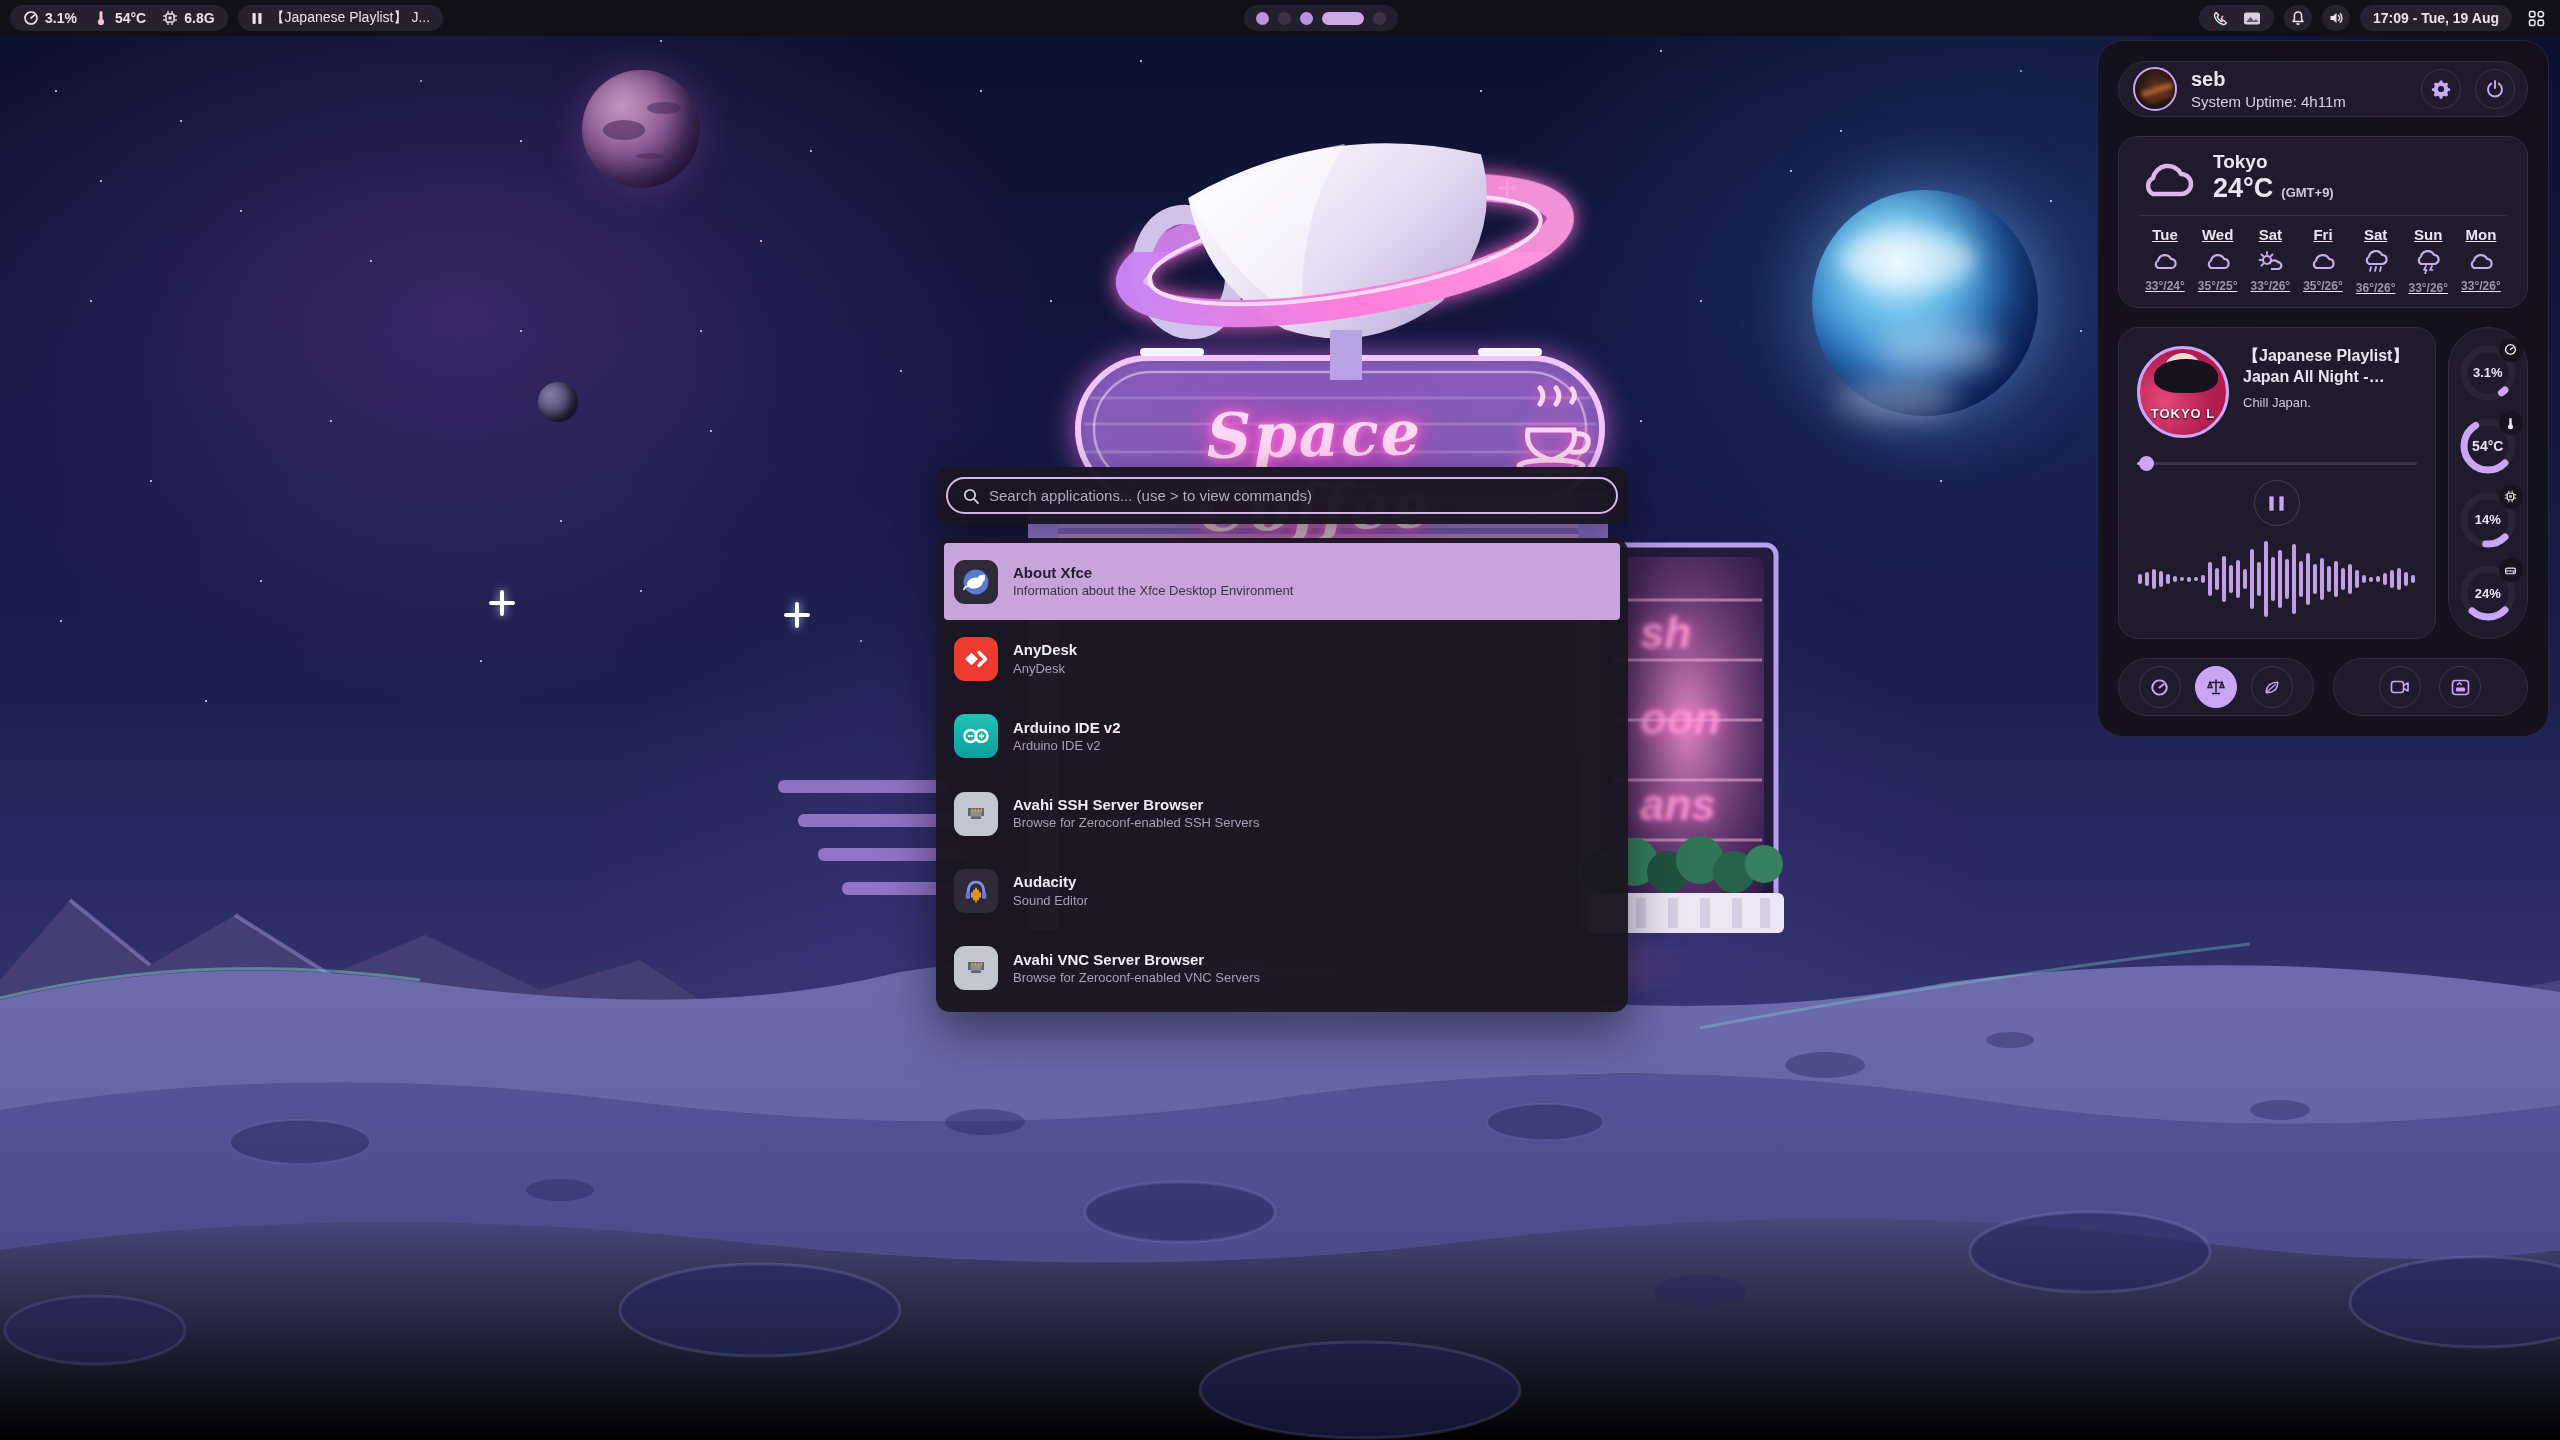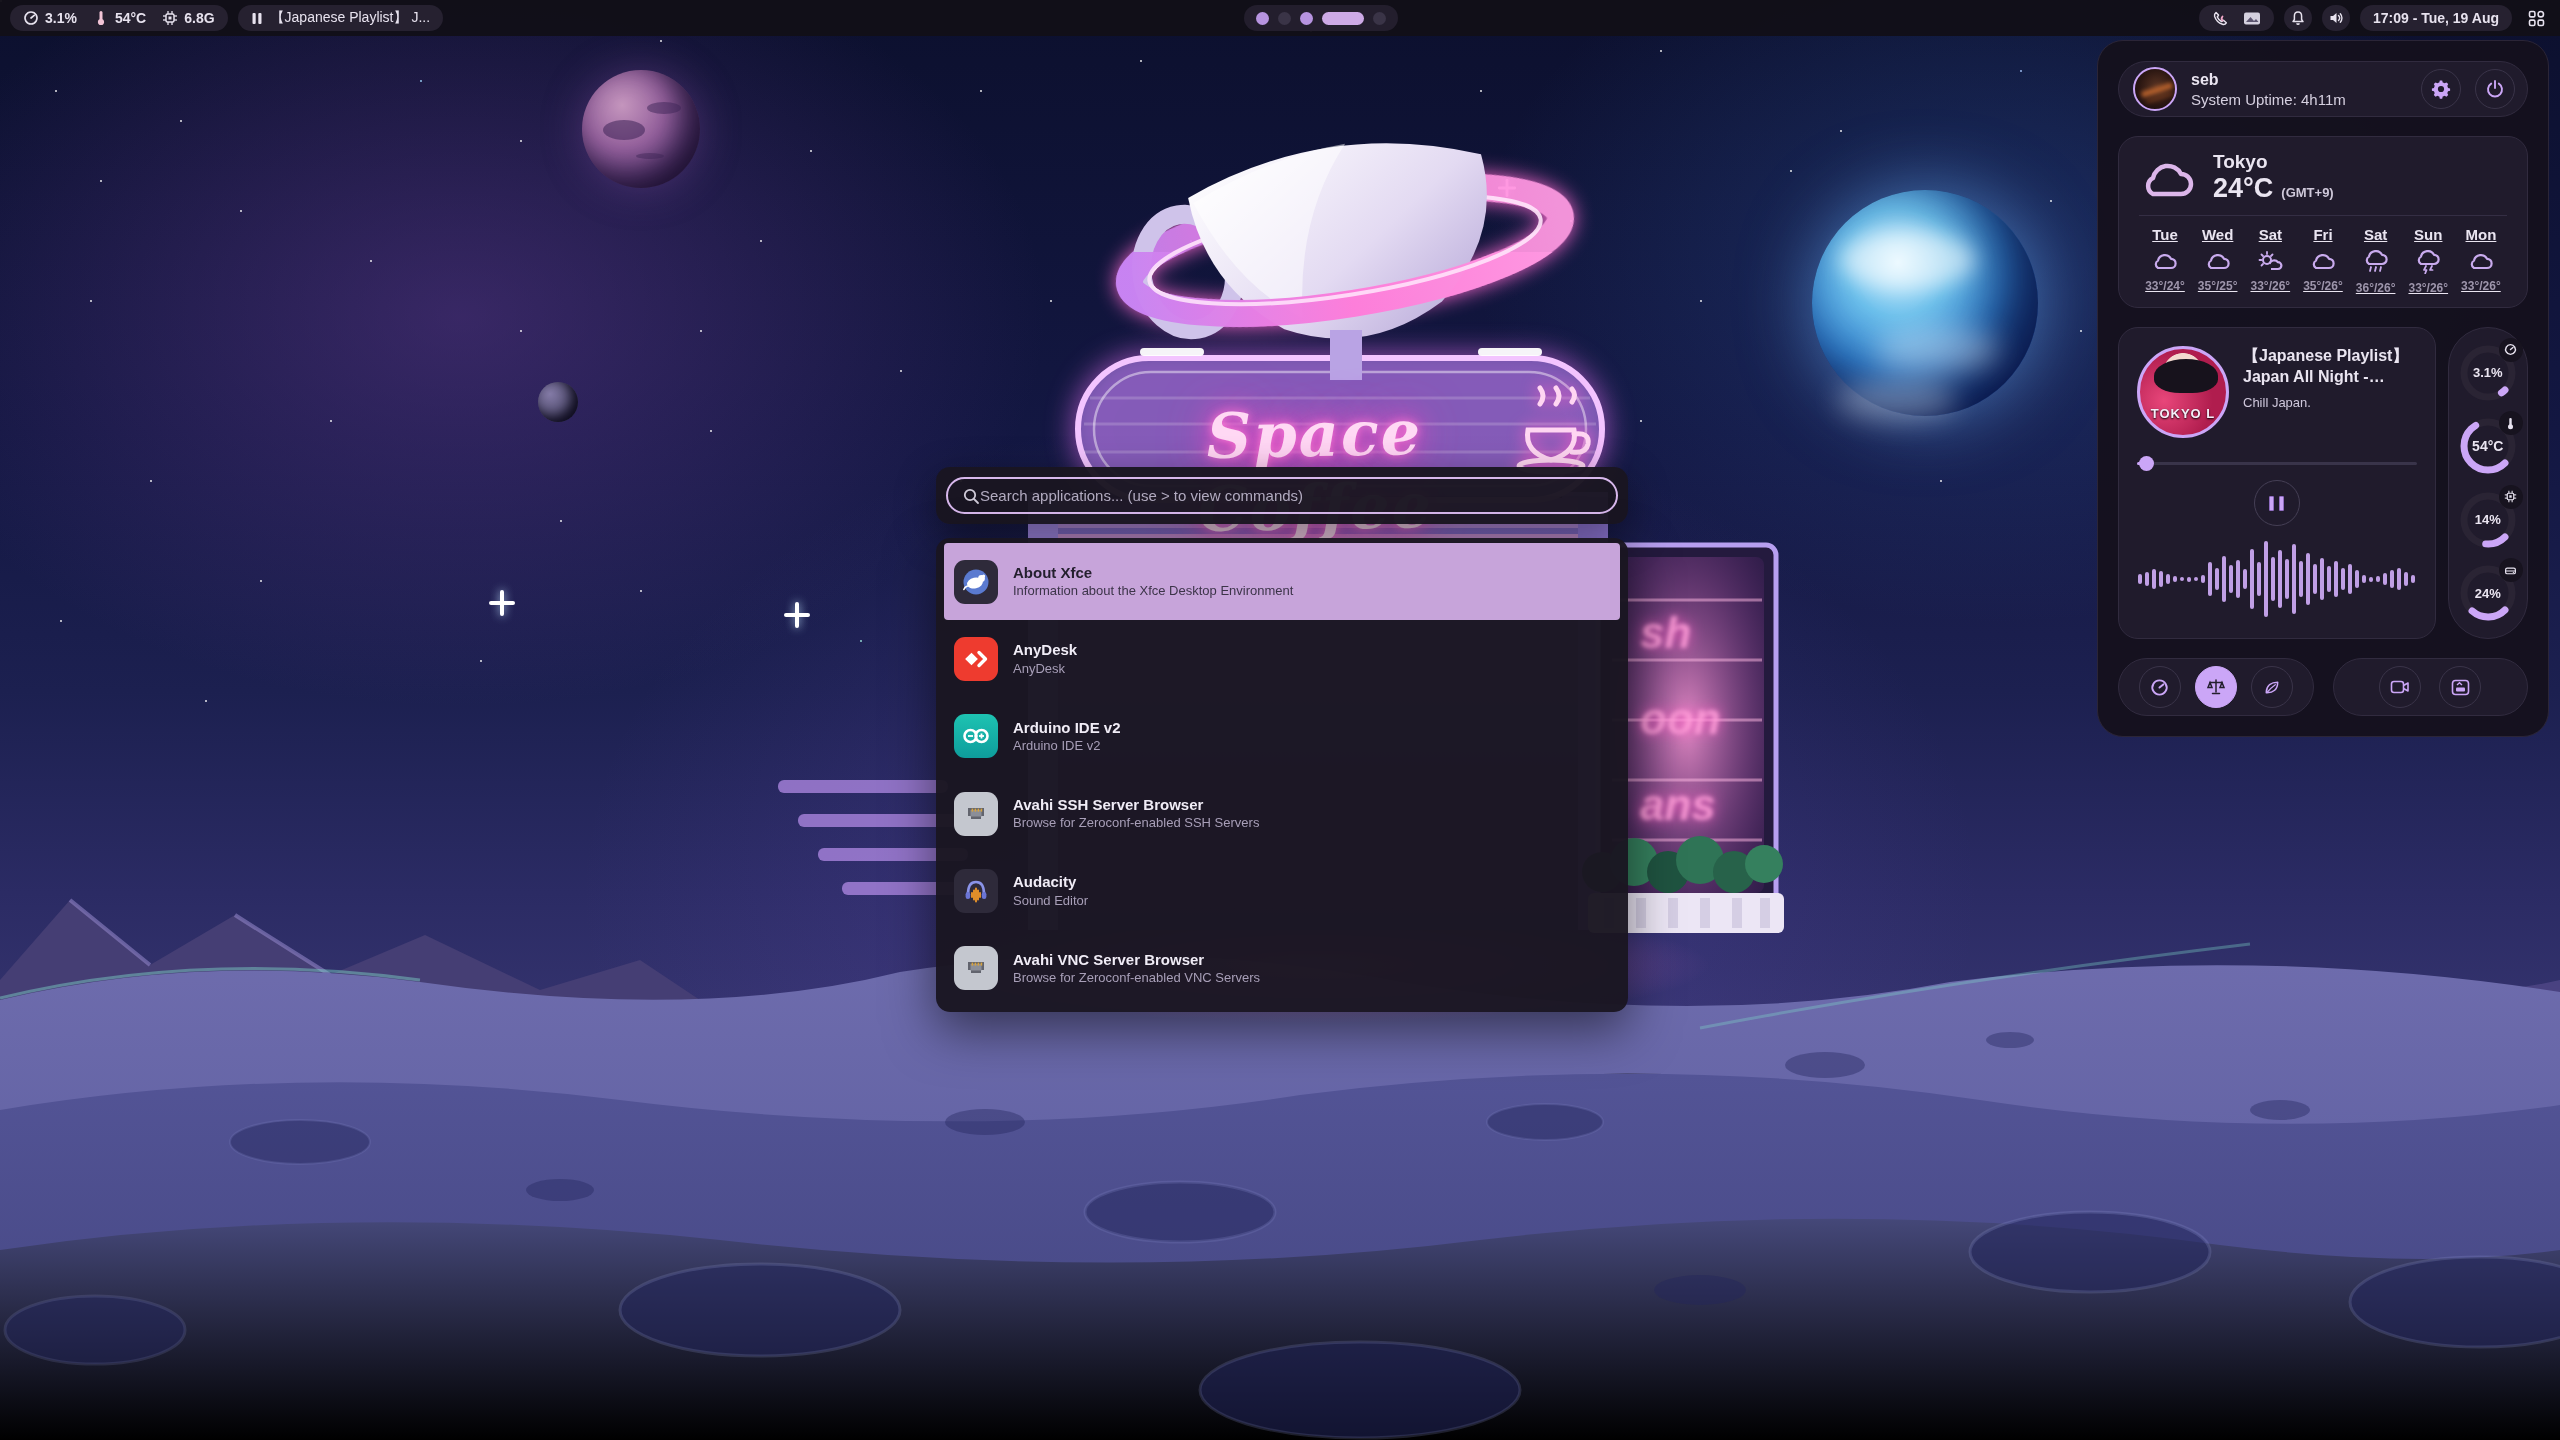--- a/index.html
+++ b/index.html
@@ -75,21 +75,21 @@
   .ws { width:13px; height:13px; border-radius:7px; background:#3a3447; display:inline-block; }
   .ws.occupied { background:#b794e0; }
   .ws.active { width:42px; background:#cdaae6; }
   svg.icon { display:block; }
 
   
   .launcher-search { position:absolute; left:936px; top:467px; width:692px; height:57px;
     background:rgba(26,22,33,.97); border-radius:14px; display:flex; align-items:center;
     padding:10px; z-index:40; box-shadow:0 14px 40px rgba(0,0,0,.45); }
   .search-field { flex:1; height:37px; border-radius:19px; border:2px solid #d7b7ec;
-    background:transparent; display:flex; align-items:center; gap:0; padding:0 14px; }
+    background:transparent; display:flex; align-items:center; gap:9px; padding:0 14px; }
   .search-field input { flex:1; background:transparent; border:none; outline:none;
     color:#e9e4f2; font-size:15px; font-family:"Liberation Sans",sans-serif; }
   .search-field input::placeholder { color:#b2abc0; }
   .launcher-list { position:absolute; left:936px; top:538px; width:692px; height:474px;
     background:rgba(26,22,33,.97); border-radius:14px; padding:5px 8px; z-index:40;
     display:flex; flex-direction:column; box-shadow:0 18px 50px rgba(0,0,0,.5); }
   .app-row { flex:1; display:flex; align-items:center; gap:15px; padding:0 10px;
     border-radius:4px; }
   .app-row.selected { background:#c7a4da; }
   .app-icon { width:44px; height:44px; border-radius:11px; flex:0 0 44px;
@@ -109,21 +109,21 @@
   .card { background:#201b2c; border:1px solid #312b3f; border-radius:20px; }
   .user-card { height:64px; border-radius:32px; display:flex; align-items:center;
     gap:14px; padding:0 12px 0 14px; }
   .avatar { width:44px; height:44px; border-radius:50%; border:2px solid #cba6f7;
     background: radial-gradient(circle at 55% 45%, #5a3423, #2c1712 55%, #140b0e 90%);
     position:relative; overflow:hidden; }
   .avatar::after { content:""; position:absolute; left:6px; top:18px; width:32px; height:6px;
     background:#b5602c; filter:blur(2px); transform:rotate(-18deg);
     box-shadow:0 8px 0 -2px #8a451f; }
   .user-meta { flex:1; }
-  .user-name { font-size:16px; font-weight:700; }
+  .user-name { font-size:20px; font-weight:700; }
   .user-uptime { font-size:15px; color:#d6d0e0; margin-top:2px; }
   .round-btn { width:40px; height:40px; border-radius:50%; border:1px solid #3a3449;
     background:transparent; display:flex; align-items:center; justify-content:center; }
   .weather-card { padding:14px 20px 12px; }
   .weather-head { display:flex; align-items:center; gap:16px; }
   .w-city { font-size:19px; font-weight:700; }
   .w-temp-row { display:flex; align-items:baseline; gap:8px; }
   .w-temp { font-size:27px; font-weight:700; }
   .w-tz { font-size:13px; font-weight:700; color:#cfc9da; }
   .w-divider { height:1px; background:#342e44; margin:11px 0 10px; }

